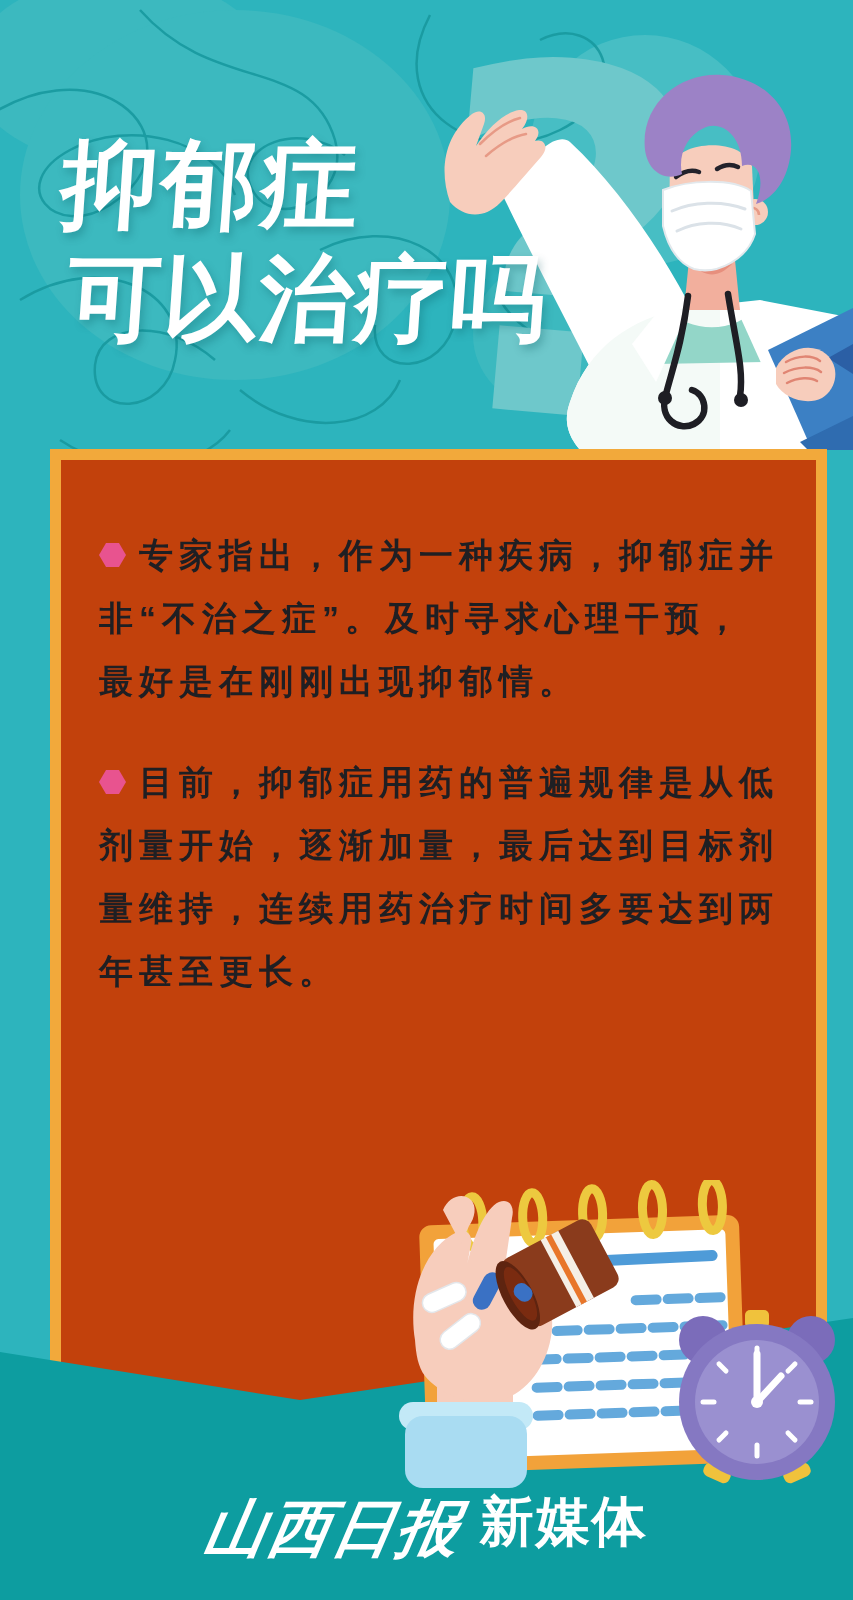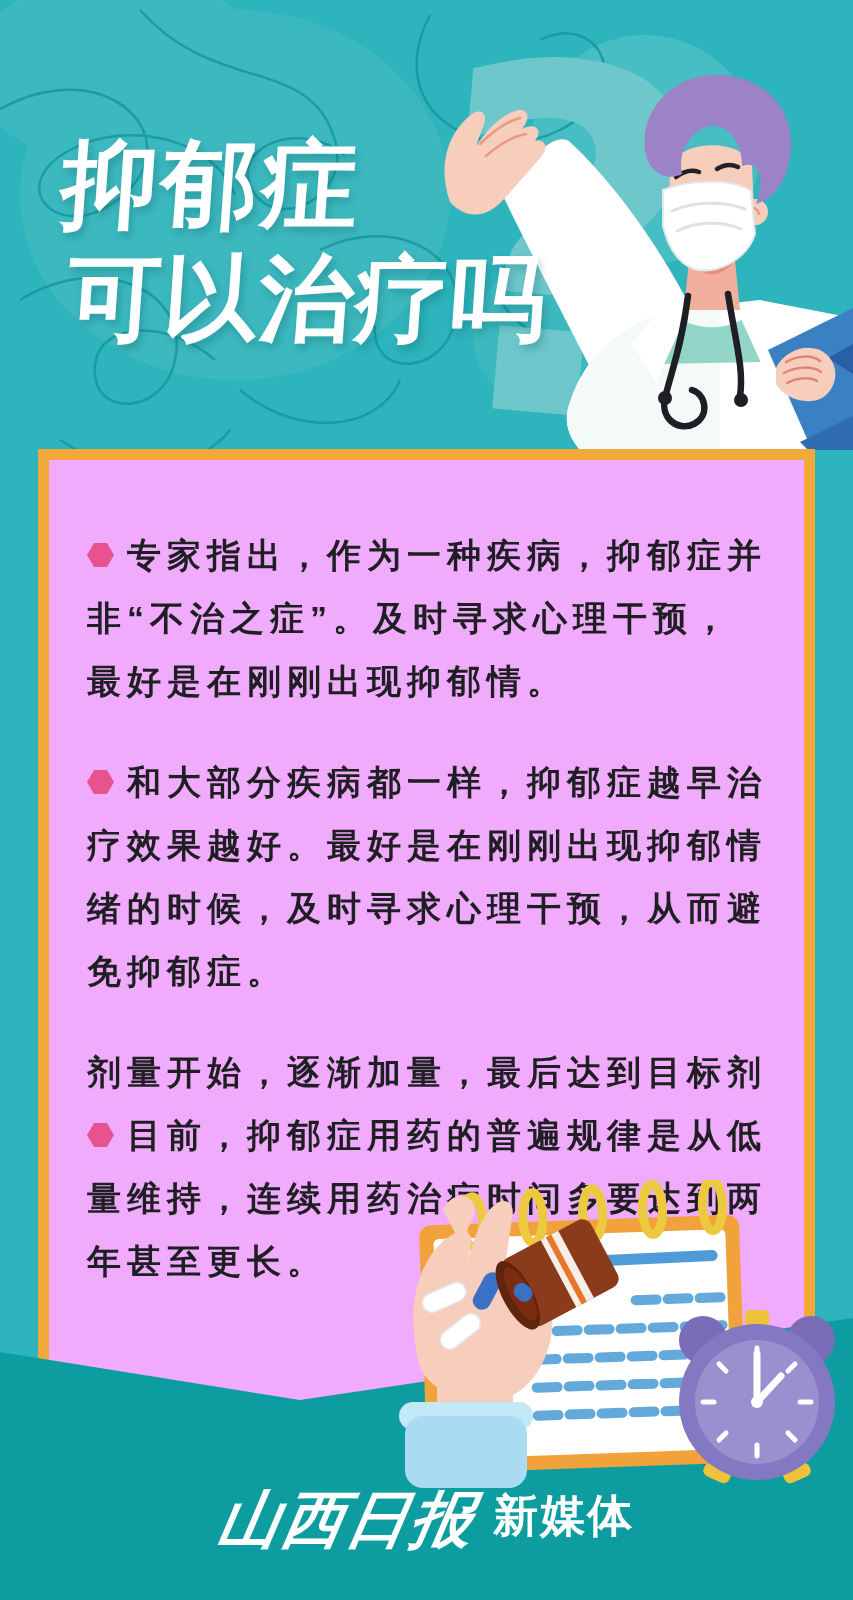--- a/index.html
+++ b/index.html
@@ -21,23 +21,23 @@
   }
   .doctor{position:absolute; left:420px; top:50px; z-index:3;}
   .title{
     position:absolute; left:58px; top:118px; z-index:4; color:var(--white);
     font-weight:bold; transform:skewX(-4deg);
     text-shadow:3px 5px 8px rgba(5,80,85,.28);
   }
   .title .t1{font-size:97px; line-height:1.38; letter-spacing:3px;}
   .title .t2{font-size:94px; line-height:1.0; letter-spacing:2px; padding-left:14px;}
   .card{
-    position:absolute; left:38px; top:449px; z-index:5;
+    position:absolute; left:50px; top:449px; z-index:5;
     width:777px; height:1012px; box-sizing:border-box;
-    background:#f0abfc; border:11px solid var(--orange);
+    background:#c2410c; border:11px solid var(--orange);
   }
   .card-paras{padding:64px 24px 0 38px;}
   .para + .para{margin-top:38px;}
   .line{
     white-space:nowrap; height:63px; line-height:63px;
     font-size:34px; letter-spacing:6px; font-weight:600; color:var(--text);
   }
   .bullet{
     display:inline-block; width:27px; height:24px; margin-right:13px;
     vertical-align:middle; position:relative; top:-3px;
@@ -52,21 +52,21 @@
   .footer{
     position:absolute; left:0; top:1486px; width:853px; z-index:8;
     text-align:center; color:var(--white); white-space:nowrap;
   }
   .brand-cal{
     display:inline-block; font-family:"DejaVu Serif","Liberation Serif",serif;
     font-style:italic; font-weight:bold; font-size:62px; line-height:1.1;
     transform:skewX(-10deg); letter-spacing:2px;
   }
   .brand-suf{
-    display:inline-block; font-size:45px; font-weight:bold; margin-left:14px;
+    display:inline-block; font-size:54px; font-weight:bold; margin-left:14px;
     vertical-align:10px; letter-spacing:2px;
   }
 </style>
 </head>
 <body>
 
 <div class="poster">
 
   <svg class="decor" width="853" height="540" viewBox="0 0 853 540">
     <ellipse cx="120" cy="70" rx="150" ry="95" fill="#3cb9bf"></ellipse>
@@ -149,28 +149,22 @@
   </div>
 
   <div class="card">
     <div class="card-paras">
         <div class="para">
           <div class="line"><span class="bullet"></span>专家指出，作为一种疾病，抑郁症并</div>
           <div class="line">非“不治之症”。及时寻求心理干预，</div>
           <div class="line">最好是在刚刚出现抑郁情。</div>
         </div>
         <div class="para">
-          <div class="line"><span class="bullet"></span>和大部分疾病都一样，抑郁症越早治</div>
-          <div class="line">疗效果越好。最好是在刚刚出现抑郁情</div>
-          <div class="line">绪的时候，及时寻求心理干预，从而避</div>
-          <div class="line">免抑郁症。</div>
-        </div>
-        <div class="para">
+          <div class="line"><span class="bullet"></span>目前，抑郁症用药的普遍规律是从低</div>
           <div class="line">剂量开始，逐渐加量，最后达到目标剂</div>
-          <div class="line"><span class="bullet"></span>目前，抑郁症用药的普遍规律是从低</div>
           <div class="line">量维持，连续用药治疗时间多要达到两</div>
           <div class="line">年甚至更长。</div>
         </div>
       </div>
   </div>
 
   <div class="band"></div>
 
   <svg class="bottom-illo" width="468" height="420" viewBox="0 0 468 420">
 

